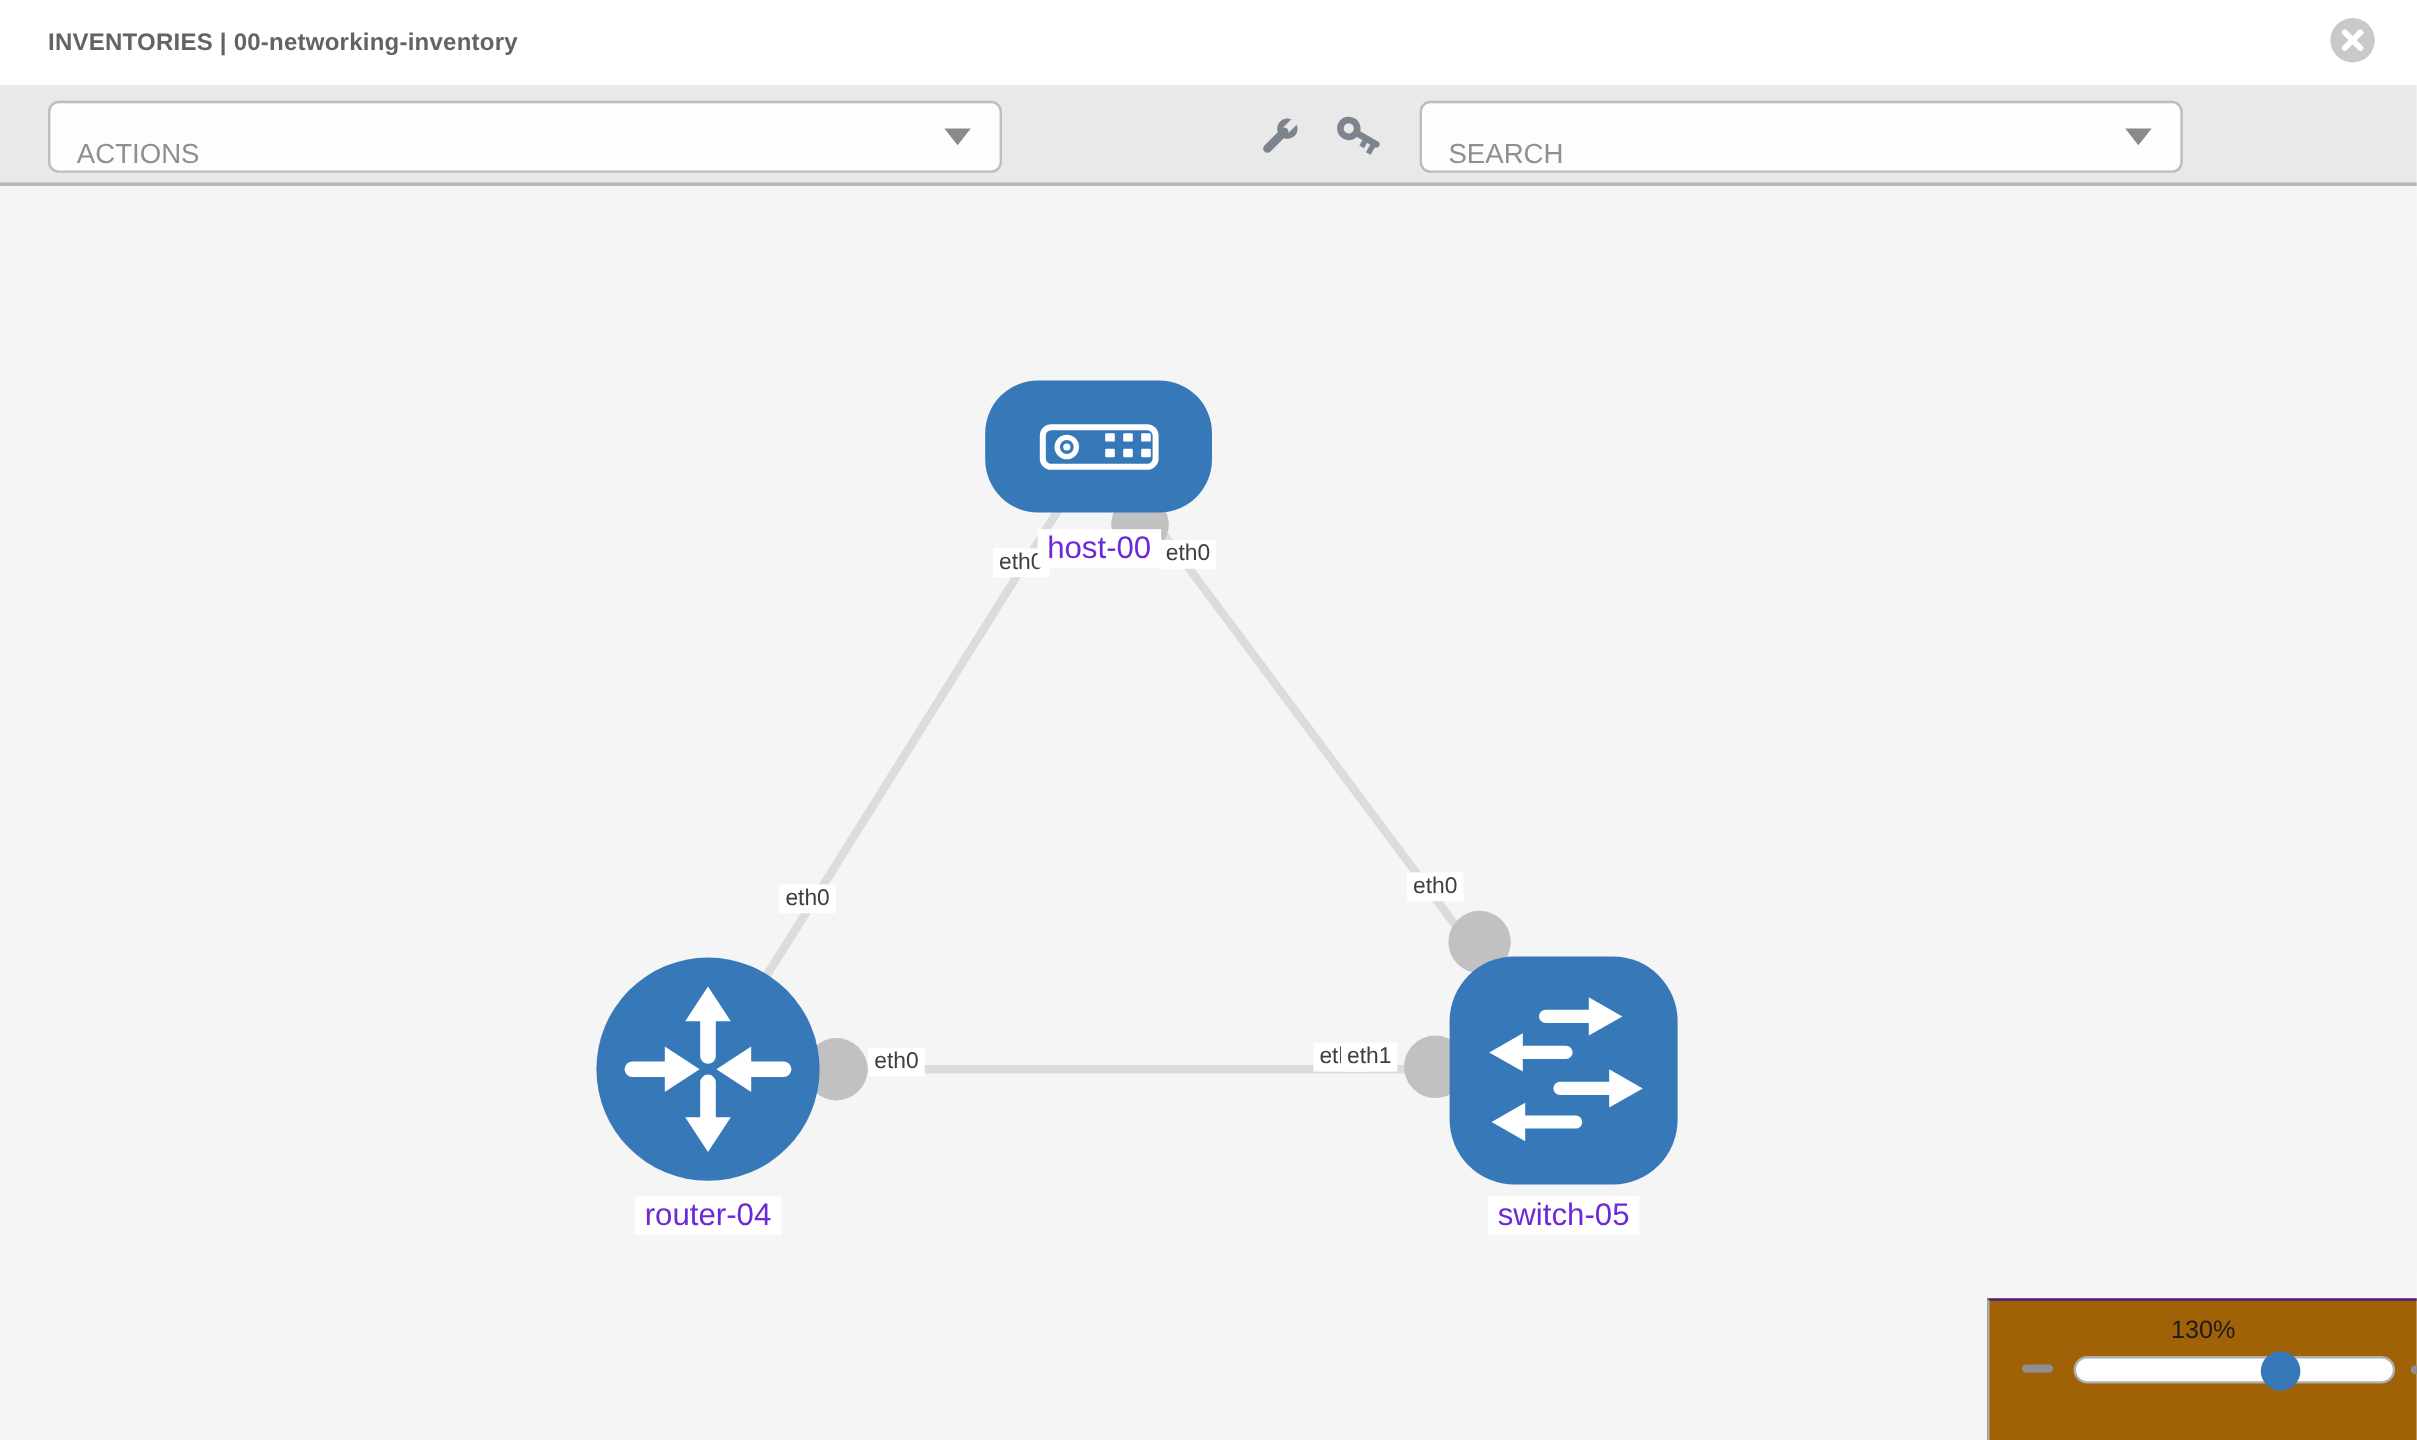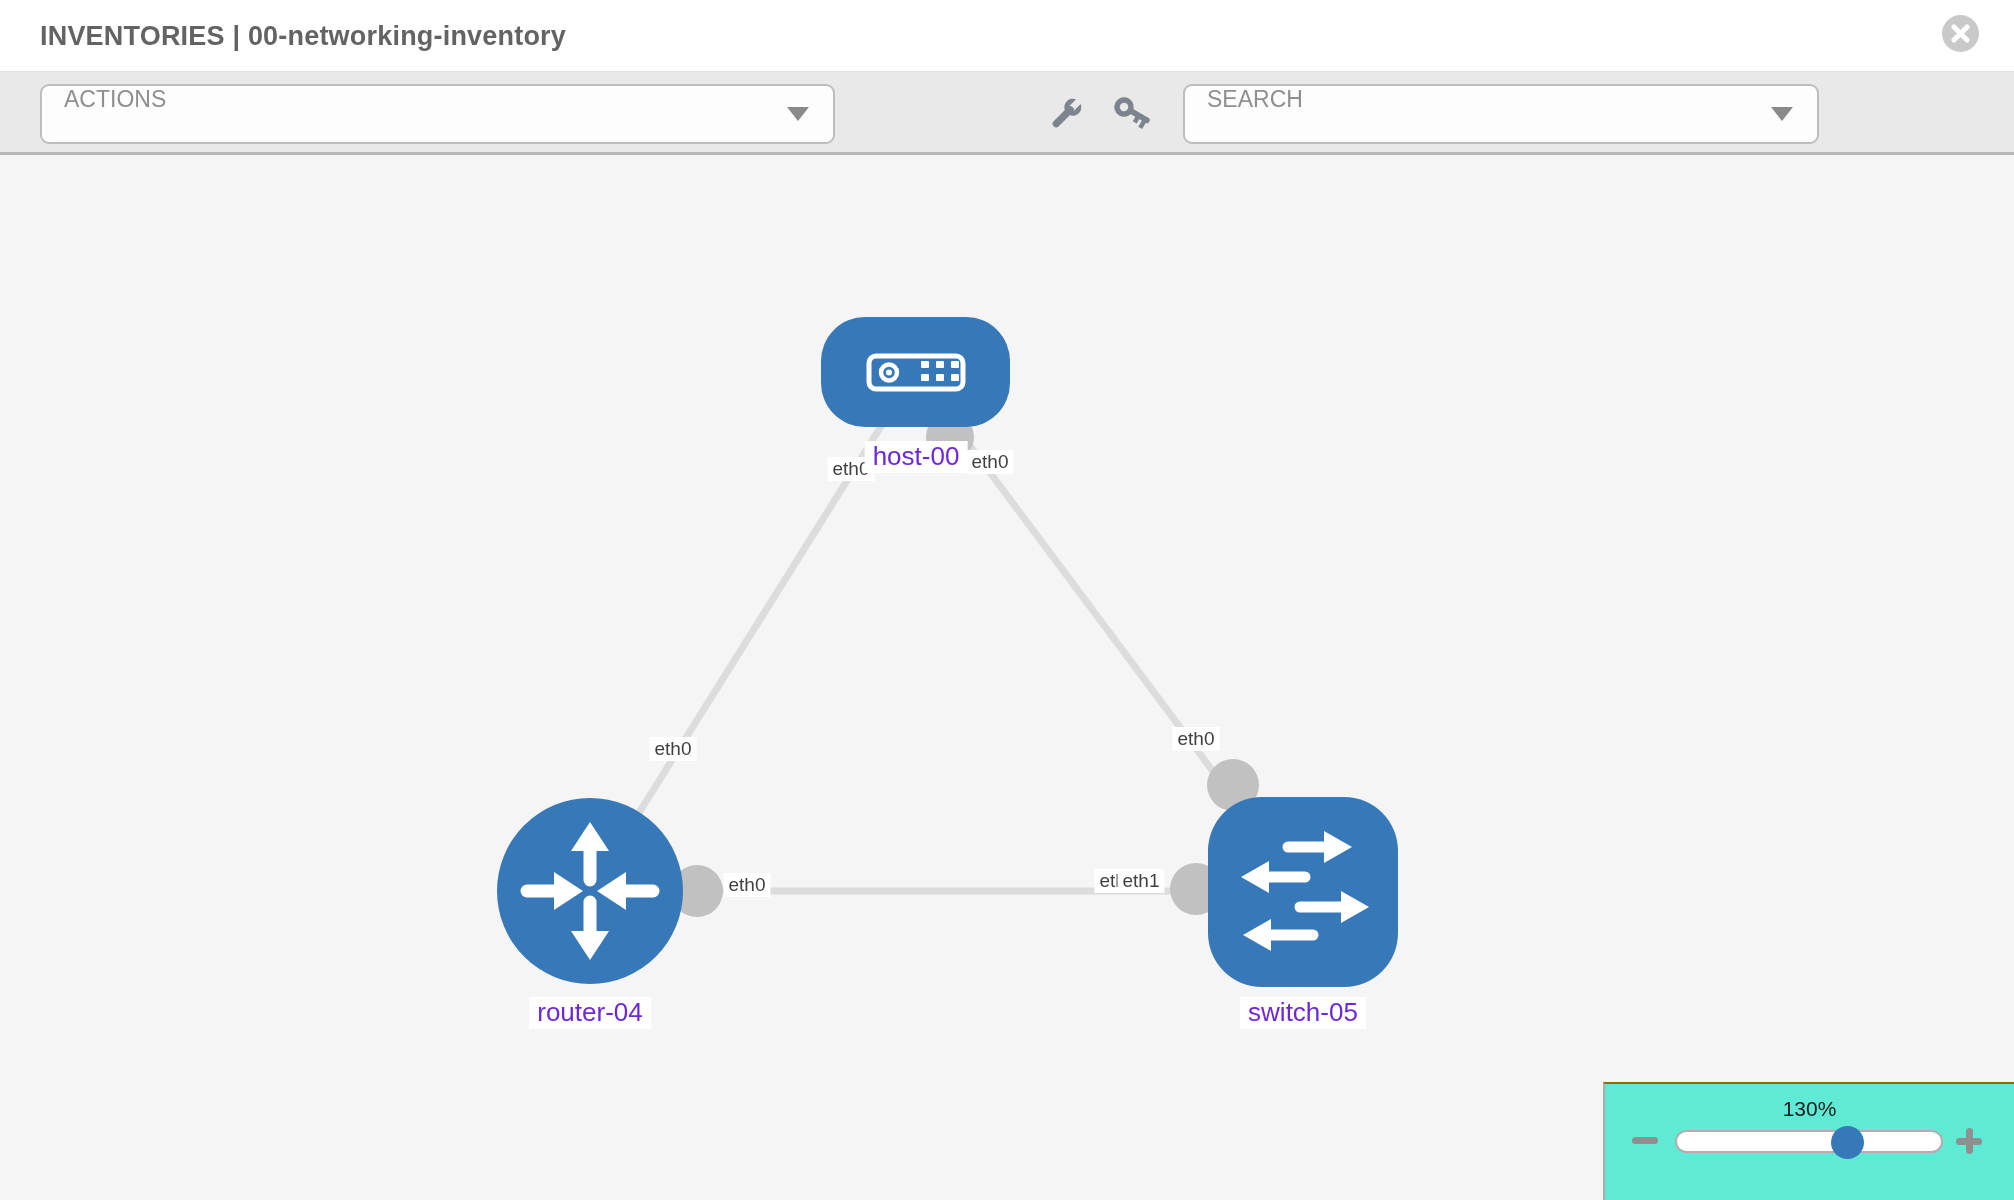--- a/index.html
+++ b/index.html
@@ -4,30 +4,30 @@
 <style>
   * { margin:0; padding:0; box-sizing:border-box; }
   html,body { width:2014px; height:1200px; overflow:hidden;
     font-family:"Liberation Sans", sans-serif; background:#ffffff; }
   .stage { position:relative; width:2014px; height:1200px; }
 
   
   .header { position:absolute; top:0; left:0; width:100%; height:72px;
     background:#ffffff; border-bottom:1px solid #e2e2e2; }
   .header-title { position:absolute; left:40px; top:50%; transform:translateY(-50%);
-    font-size:27px; font-weight:bold; color:#636363; letter-spacing:0.2px; }
+    font-size:20px; font-weight:bold; color:#636363; letter-spacing:0.2px; }
   .close-btn { position:absolute; left:1942px; top:15px; width:37px; height:37px;
     border-radius:50%; background:#c9c9c9; display:flex; align-items:center;
     justify-content:center; cursor:pointer; }
 
   
   .toolbar { position:absolute; top:72px; left:0; width:100%; height:83px;
     background:#e9e9e9; border-bottom:3px solid #b6b6b6; }
   .dropdown { position:absolute; top:12px; height:60px; background:#fdfdfd;
-    border:2px solid #bdbdbd; border-radius:9px; display:flex; align-items:flex-start;
+    border:2px solid #bdbdbd; border-radius:9px; display:flex; align-items:flex-end;
     padding-left:22px; font-size:23px; color:#8f8f8f; cursor:pointer; }
   .dd-actions { left:40px; width:795px; }
   .dd-search { left:1183px; width:636px; }
   .caret { position:absolute; right:24px; top:50%; transform:translateY(-50%);
     width:0; height:0; border-left:11px solid transparent;
     border-right:11px solid transparent; border-top:14px solid #8a8a8a; }
   .tool-icon { position:absolute; top:22px; width:40px; height:40px; cursor:pointer; }
   .tool-icon.wrench { left:1045px; }
   .tool-icon.key { left:1113px; }
 
@@ -37,22 +37,22 @@
   .net-svg { position:absolute; top:0; left:0; }
 
   .lbl { position:absolute; transform:translateX(-50%); background:#ffffff;
     color:#3f3f3f; font-size:19px; line-height:1.15; padding:1px 5px;
     white-space:nowrap; }
   .node-lbl { position:absolute; transform:translateX(-50%); background:#ffffff;
     color:#6d28d9; font-size:26px; line-height:1.15; padding:1px 8px;
     white-space:nowrap; }
 
   
-  .zoom-panel { position:absolute; right:0; bottom:0; width:411px; height:118px;
-    background:#5eead4; border-top:2px solid #a16207; border-left:2px solid #ababab; }
+  .zoom-panel { position:absolute; right:0; bottom:0; width:358px; height:118px;
+    background:#a16207; border-top:2px solid #4c1d95; border-left:2px solid #ababab; }
   .zoom-level { position:absolute; top:13px; left:0; width:100%; text-align:center;
     font-size:21px; color:#1c1c1c; }
   .zoom-minus { position:absolute; left:27px; top:53px; width:26px; height:7px;
     border-radius:4px; background:#8f8f8f; cursor:pointer; }
   .zoom-plus { position:absolute; left:351px; top:44px; width:26px; height:26px; cursor:pointer; }
   .zoom-plus .h { position:absolute; left:0; top:10px; width:26px; height:7px;
     border-radius:4px; background:#8f8f8f; }
   .zoom-plus .v { position:absolute; left:10px; top:0; width:7px; height:26px;
     border-radius:4px; background:#8f8f8f; }
   .zoom-track { position:absolute; left:70px; top:46px; width:268px; height:23px;

